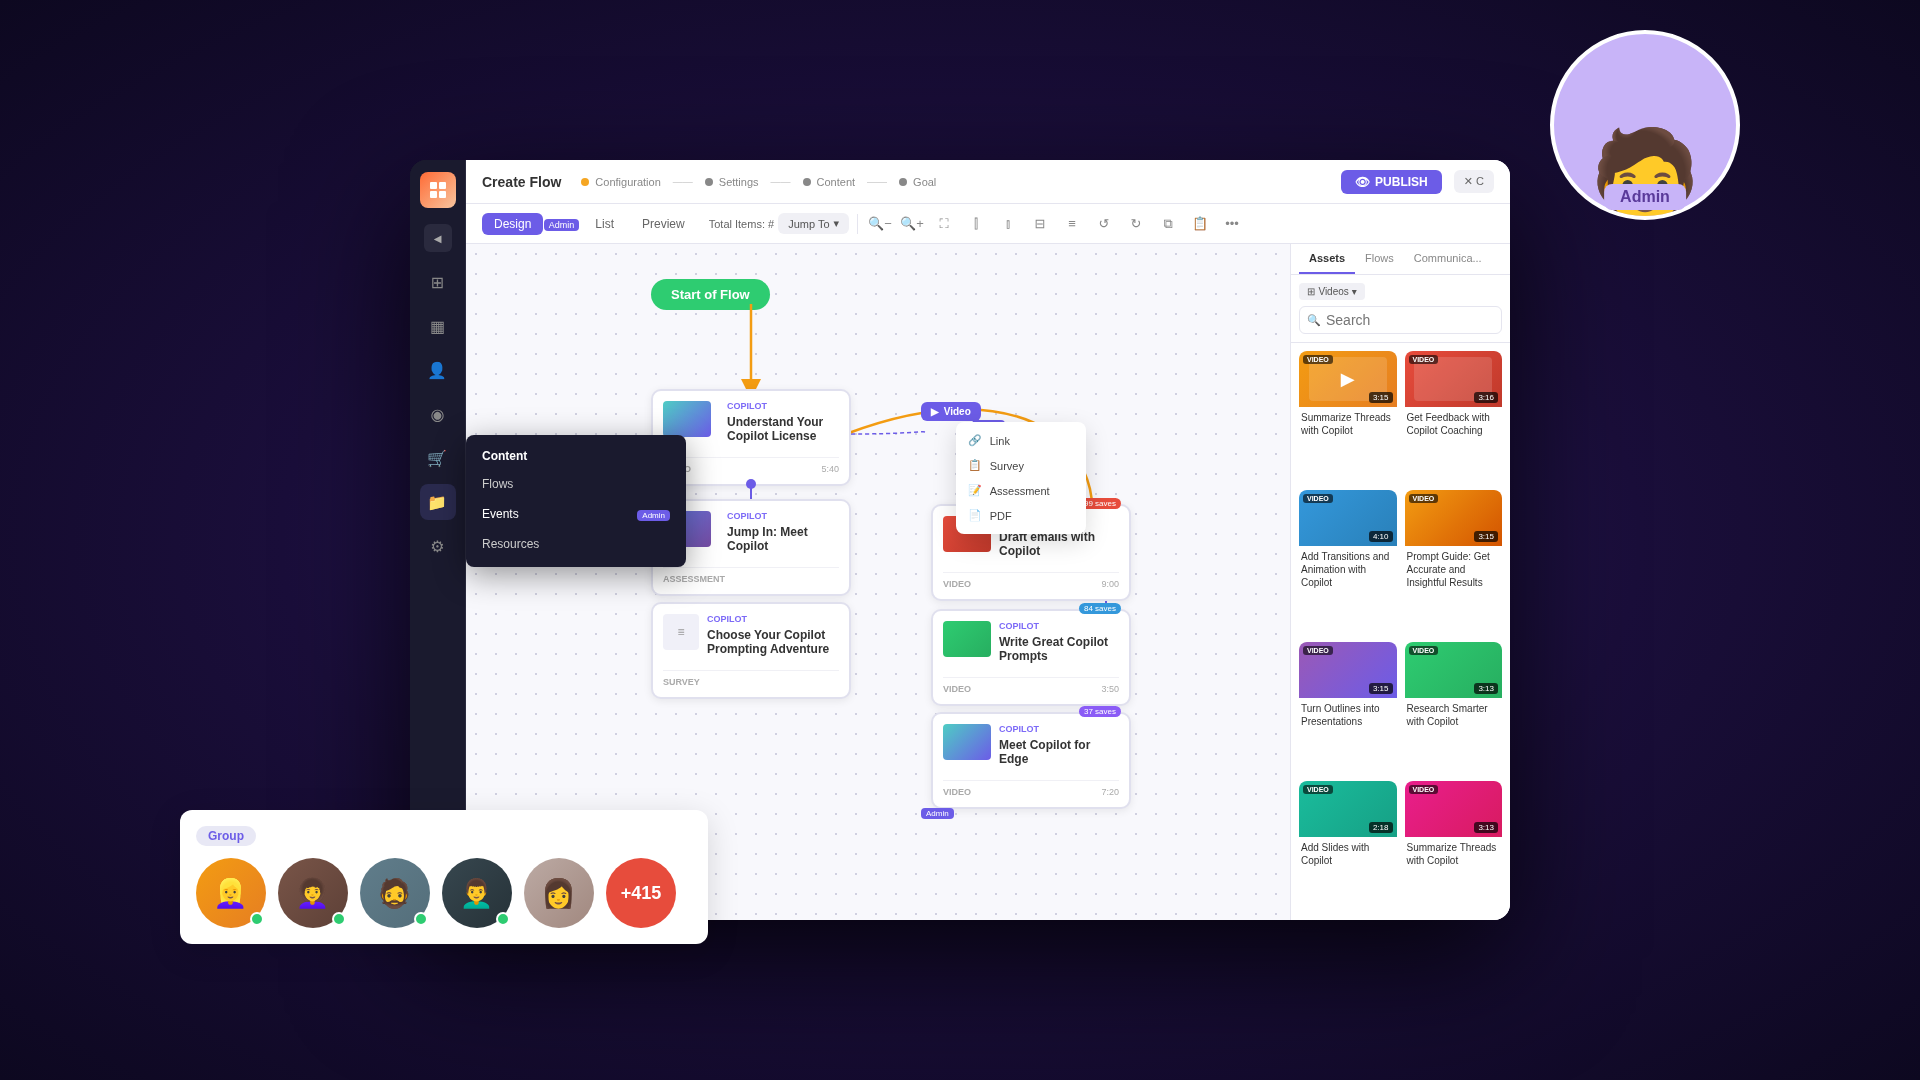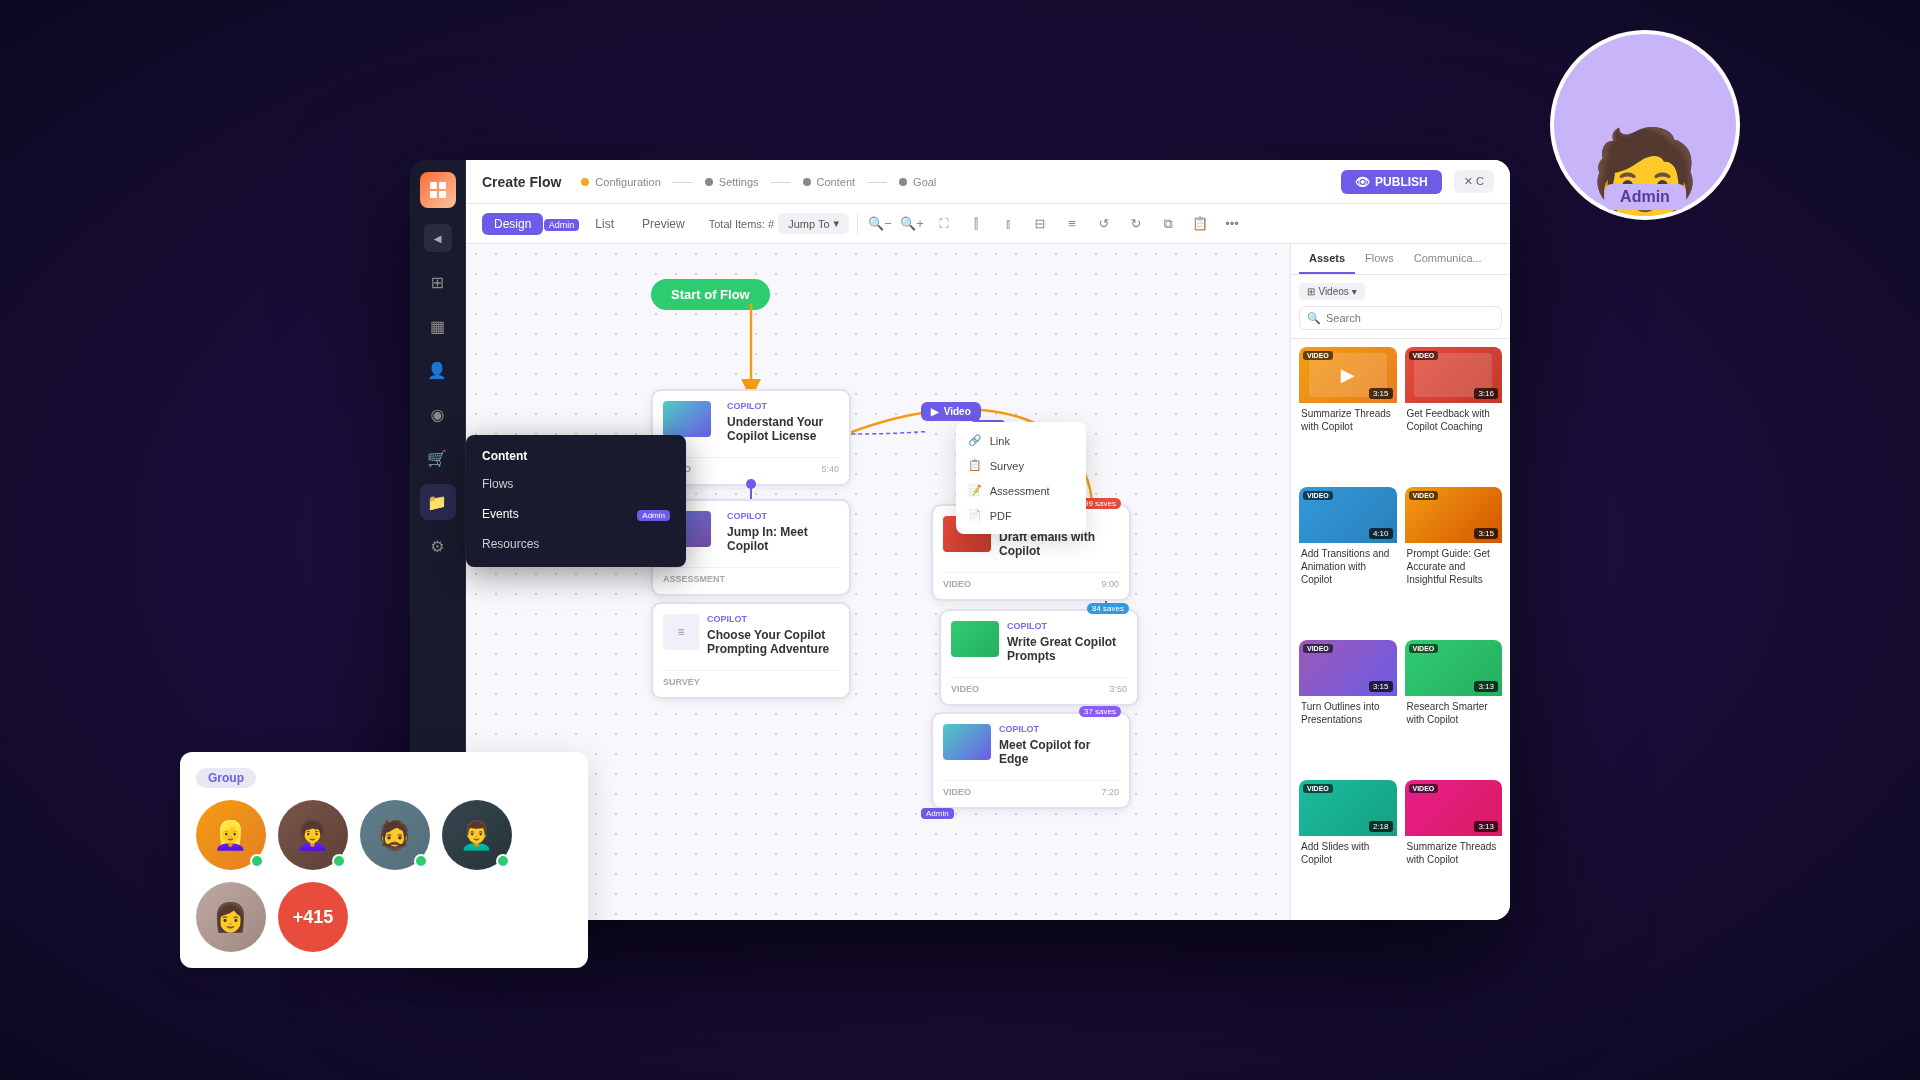--- a/index.html
+++ b/index.html
@@ -809,21 +809,21 @@
                 <div class="node-header">Copilot</div>
                 <div class="node-title">Draft emails with Copilot</div>
               </div>
             </div>
             <div class="node-footer">
               <span class="node-type-label">VIDEO</span>
               <span class="node-duration">9:00</span>
             </div>
           </div>
 
-          <div class="flow-node" style="top:365px; left:465px; position:absolute;margin-left:8px;">
+          <div class="flow-node" style="top:365px; left:465px; position:absolute;">
             <div style="position:absolute;top:-8px;right:8px;background:#3498db;color:white;font-size:8px;padding:1px 5px;border-radius:10px;">84 saves</div>
             <div style="display:flex; align-items:flex-start; gap:8px;">
               <div style="width:48px;height:36px;border-radius:4px;flex-shrink:0;background:linear-gradient(135deg,#2ecc71,#27ae60);"></div>
               <div>
                 <div class="node-header">Copilot</div>
                 <div class="node-title">Write Great Copilot Prompts</div>
               </div>
             </div>
             <div class="node-footer">
               <span class="node-type-label">VIDEO</span>
@@ -862,21 +862,21 @@
           </div>
           <div class="panel-search">
             <div style="display:flex; align-items:center; gap:6px; margin-bottom:6px;">
               <button class="filter-btn">
                 <span>⊞</span>
                 <span>Videos</span>
                 <span>▾</span>
               </button>
             </div>
             <div style="position:relative;">
-              <input type="text" style="width: 100%; border: 1px solid rgb(229, 229, 239); border-radius: 6px; padding: 5px 12px 5px 26px; font-size: 11px; color: rgb(102, 102, 102); outline: none;" placeholder="Search">
+              <input type="text" style="width: 100%; border: 1px solid rgb(229, 229, 239); border-radius: 6px; padding: 5px 12px 5px 26px; font-size: 14px; color: rgb(102, 102, 102); outline: none;" placeholder="Search">
               <span style="position:absolute;left:8px;top:50%;transform:translateY(-50%);color:#aaa;font-size:11px;">🔍</span>
             </div>
           </div>
 
           <div class="video-cards">
             <div class="video-card">
               <div class="video-thumb vt-yellow">
                 <span class="video-badge">VIDEO</span>
                 <span class="video-duration">3:15</span>
                 <div style="width:100%;height:100%;display:flex;align-items:center;justify-content:center;overflow:hidden;">
@@ -950,21 +950,21 @@
       <div class="dropdown-item">Flows</div>
       <div class="dropdown-item active">
         <span>Events</span>
         <span style="background:#6c5ce7;color:white;font-size:8px;padding:1px 5px;border-radius:4px;margin-left:auto;">Admin</span>
       </div>
       <div class="dropdown-item">Resources</div>
     </div>
 
   </div>
 
-  <div class="group-panel" style="position:absolute; bottom:112px; left:180px; width:408px;margin-top:32px;">
+  <div class="group-panel" style="position:absolute; bottom:136px; left:180px; width:528px;margin-top:32px;">
     <span class="group-label">Group</span>
     <div class="avatars-row">
       <div class="avatar-item">
         <div class="avatar-circle av-yellow" style="display:flex;align-items:center;justify-content:center;font-size:28px;">
           👱‍♀️
         </div>
         <div class="online-dot"></div>
       </div>
       <div class="avatar-item">
         <div class="avatar-circle av-brown" style="display:flex;align-items:center;justify-content:center;font-size:28px;">

